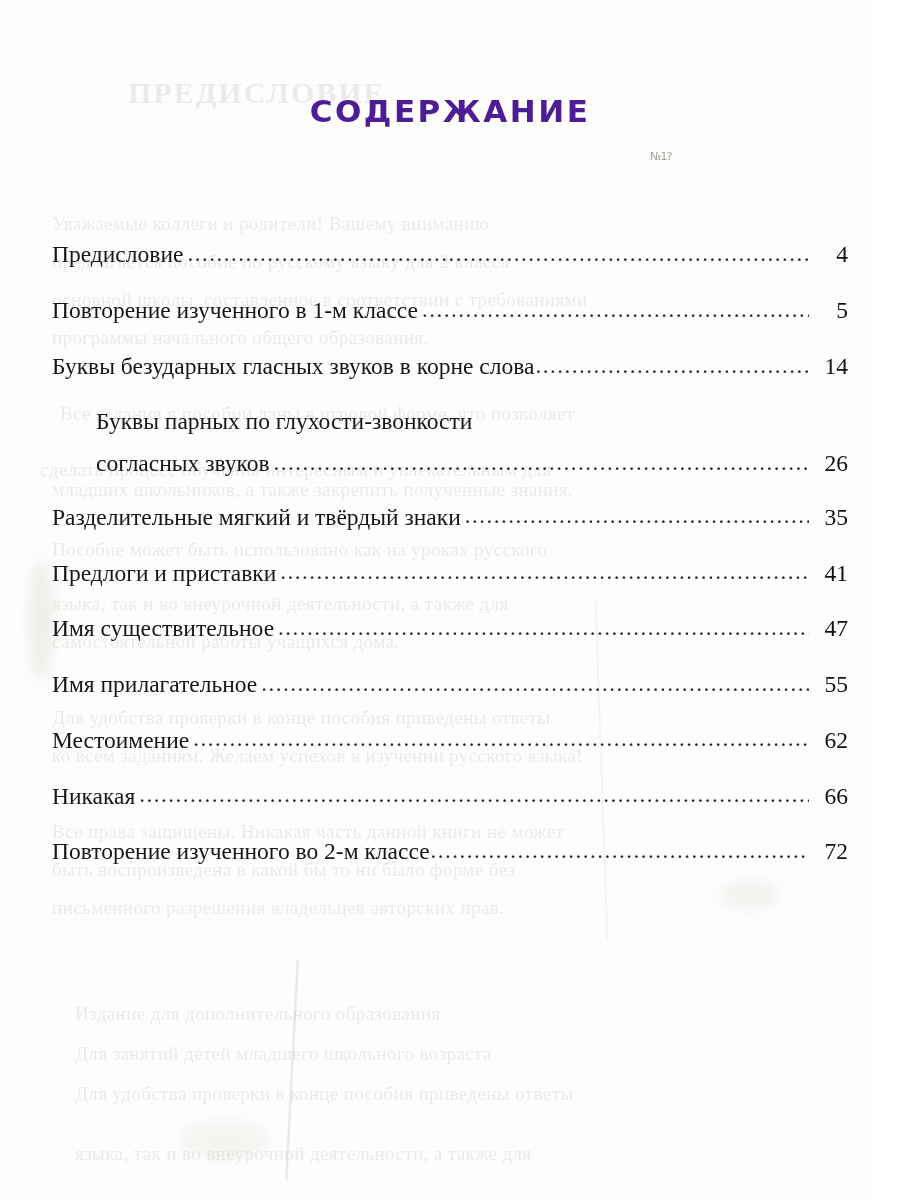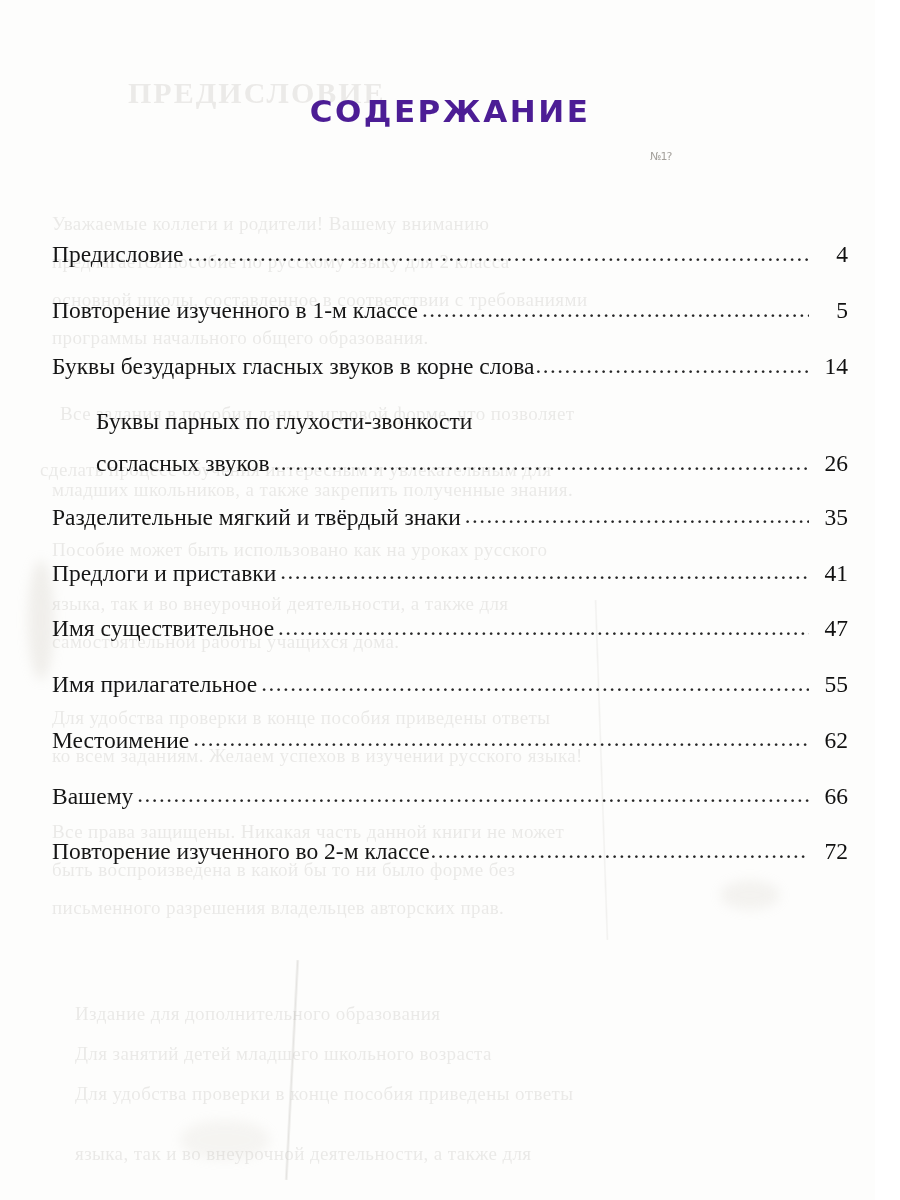--- a/index.html
+++ b/index.html
@@ -230,21 +230,21 @@
       <span class="page-num">55</span>
     </div>
 
     <div class="toc-entry">
       <span class="label">Местоимение</span>
       <span class="dots">...............................................................................................................</span>
       <span class="page-num">62</span>
     </div>
 
     <div class="toc-entry">
-      <span class="label">Вашему</span>
+      <span class="label">Никакая</span>
       <span class="dots">...............................................................................................................</span>
       <span class="page-num">66</span>
     </div>
 
     <div class="toc-entry">
       <span class="label">Повторение изученного во 2-м классе</span>
       <span class="dots tight">...............................................................................................................</span>
       <span class="page-num">72</span>
     </div>
 

